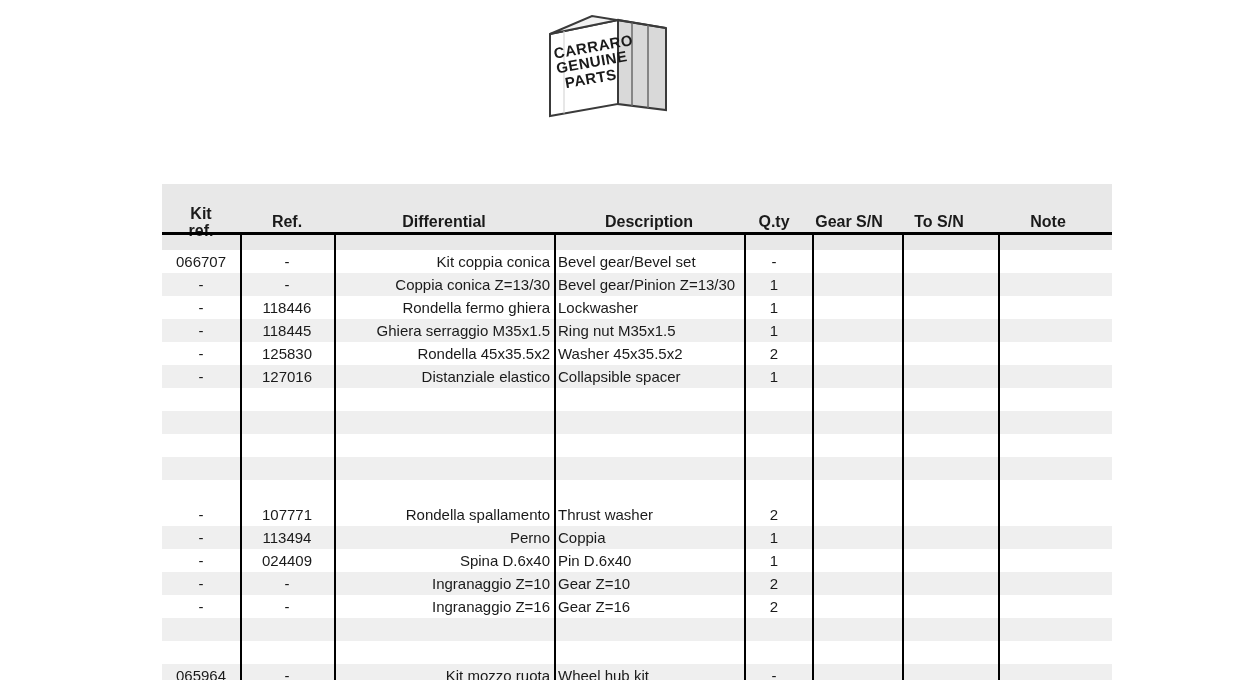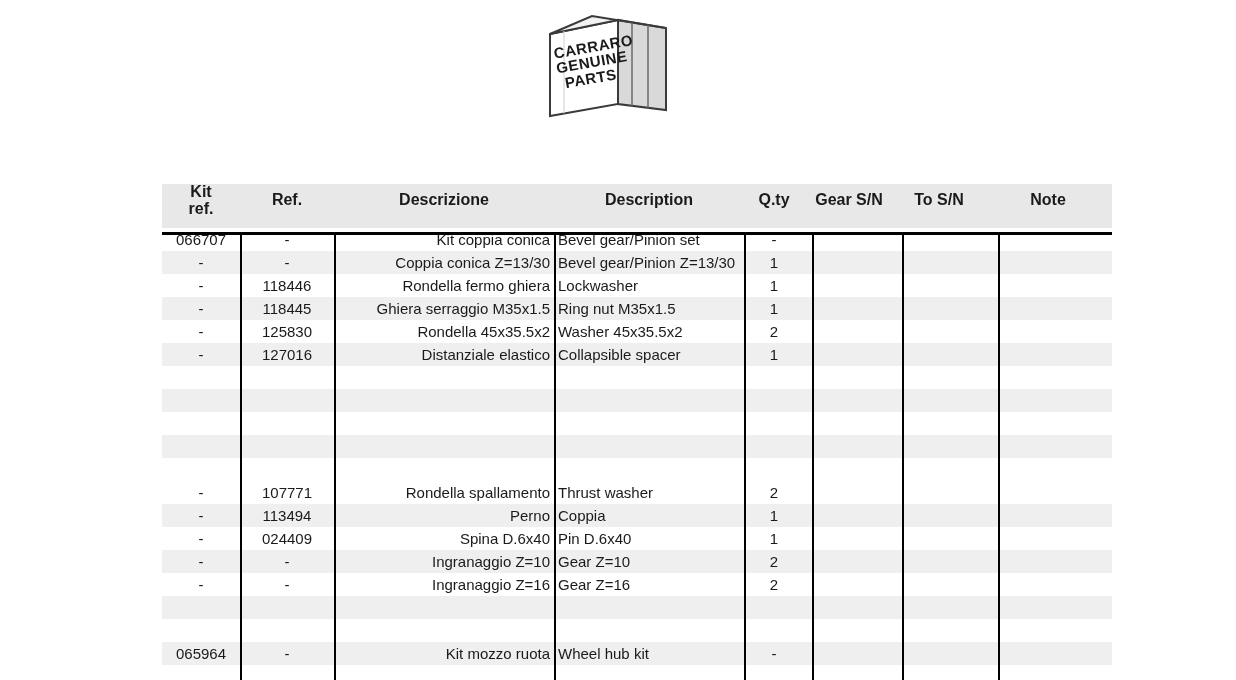--- a/index.html
+++ b/index.html
@@ -44,21 +44,21 @@
   table.parts col.c-desen  { width: 190px; }
   table.parts col.c-qty    { width: 60px; }
   table.parts col.c-from   { width: 90px; }
   table.parts col.c-to     { width: 90px; }
   table.parts col.c-note   { width: 128px; }
 
   table.parts thead th {
     background: #e8e8e8;
     font-size: 16px;
     font-weight: bold;
-    padding: 0 4px 10px 4px;
+    padding: 22px 4px 10px 4px;
     text-align: center;
     line-height: 1.05;
     border: none;
   }
   table.parts thead th.hdr-desit,
   table.parts thead th.hdr-desen {
     text-align: center;
   }
 
   table.parts tbody td {
@@ -149,34 +149,34 @@
         <col class="c-to">
         <col class="c-note">
     </colgroup>
     <thead>
       <tr>
         <th class="hdr-kit">
           <span>Kit</span><br>
           <span>ref.</span>
         </th>
         <th>Ref.</th>
-        <th class="hdr-desit">Descrizione</th>
+        <th class="hdr-desit">Differential</th>
         <th class="hdr-desen">Description</th>
         <th>Q.ty</th>
         <th>Gear S/N</th>
         <th>To S/N</th>
         <th>Note</th>
       </tr>
     </thead>
     <tbody id="parts-body">
         <tr class="plain">
           <td class="kit bold">066707</td>
           <td class="ref">-</td>
           <td class="desit">Kit coppia conica</td>
-          <td class="desen">Bevel gear/Pinion set</td>
+          <td class="desen">Bevel gear/Bevel set</td>
           <td class="qty">-</td>
           <td class="sn"></td>
           <td class="sn"></td>
           <td class="sn"></td>
         </tr>
         <tr class="zebra">
           <td class="kit">-</td>
           <td class="ref">-</td>
           <td class="desit">Coppia conica Z=13/30</td>
           <td class="desen">Bevel gear/Pinion Z=13/30</td>

